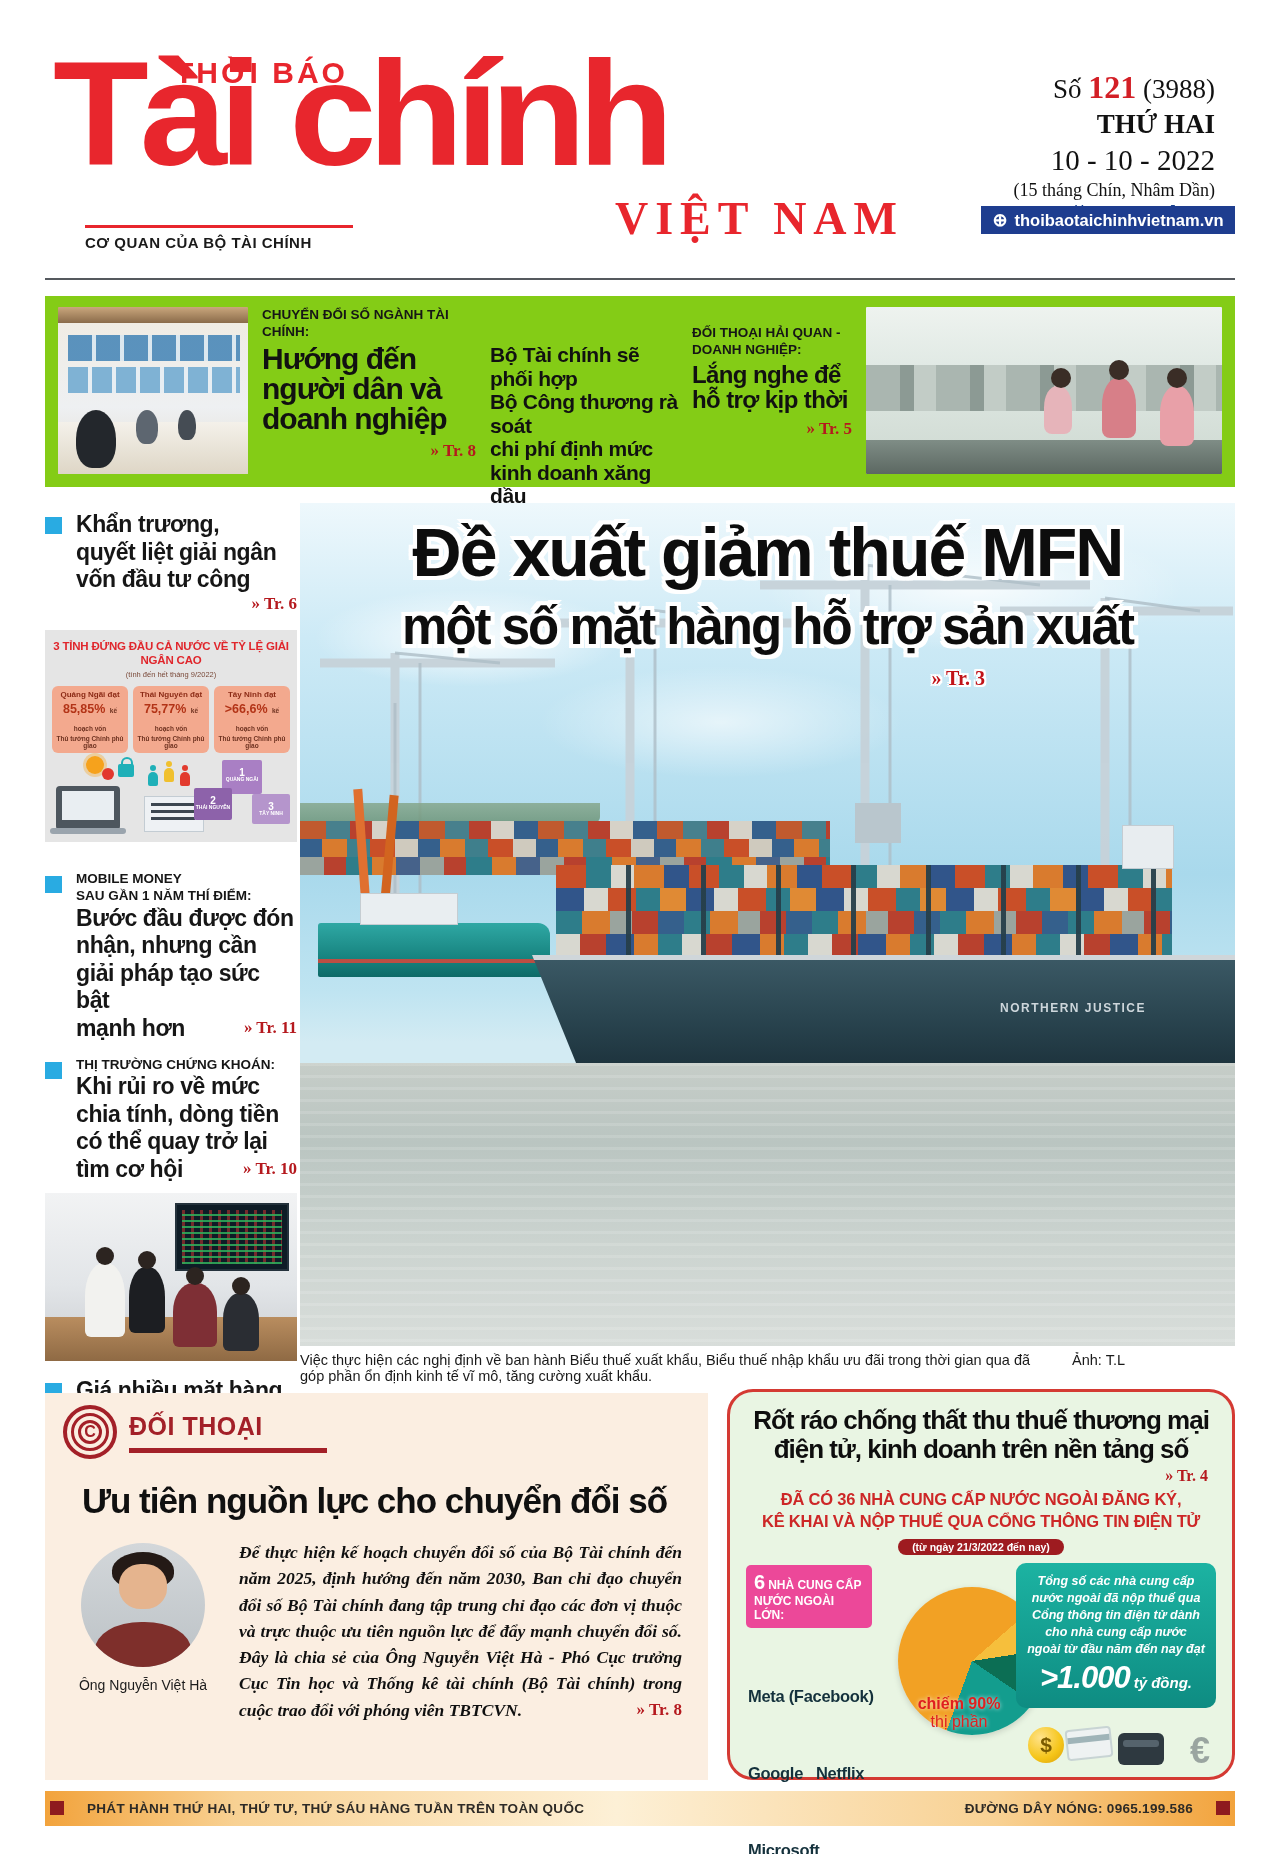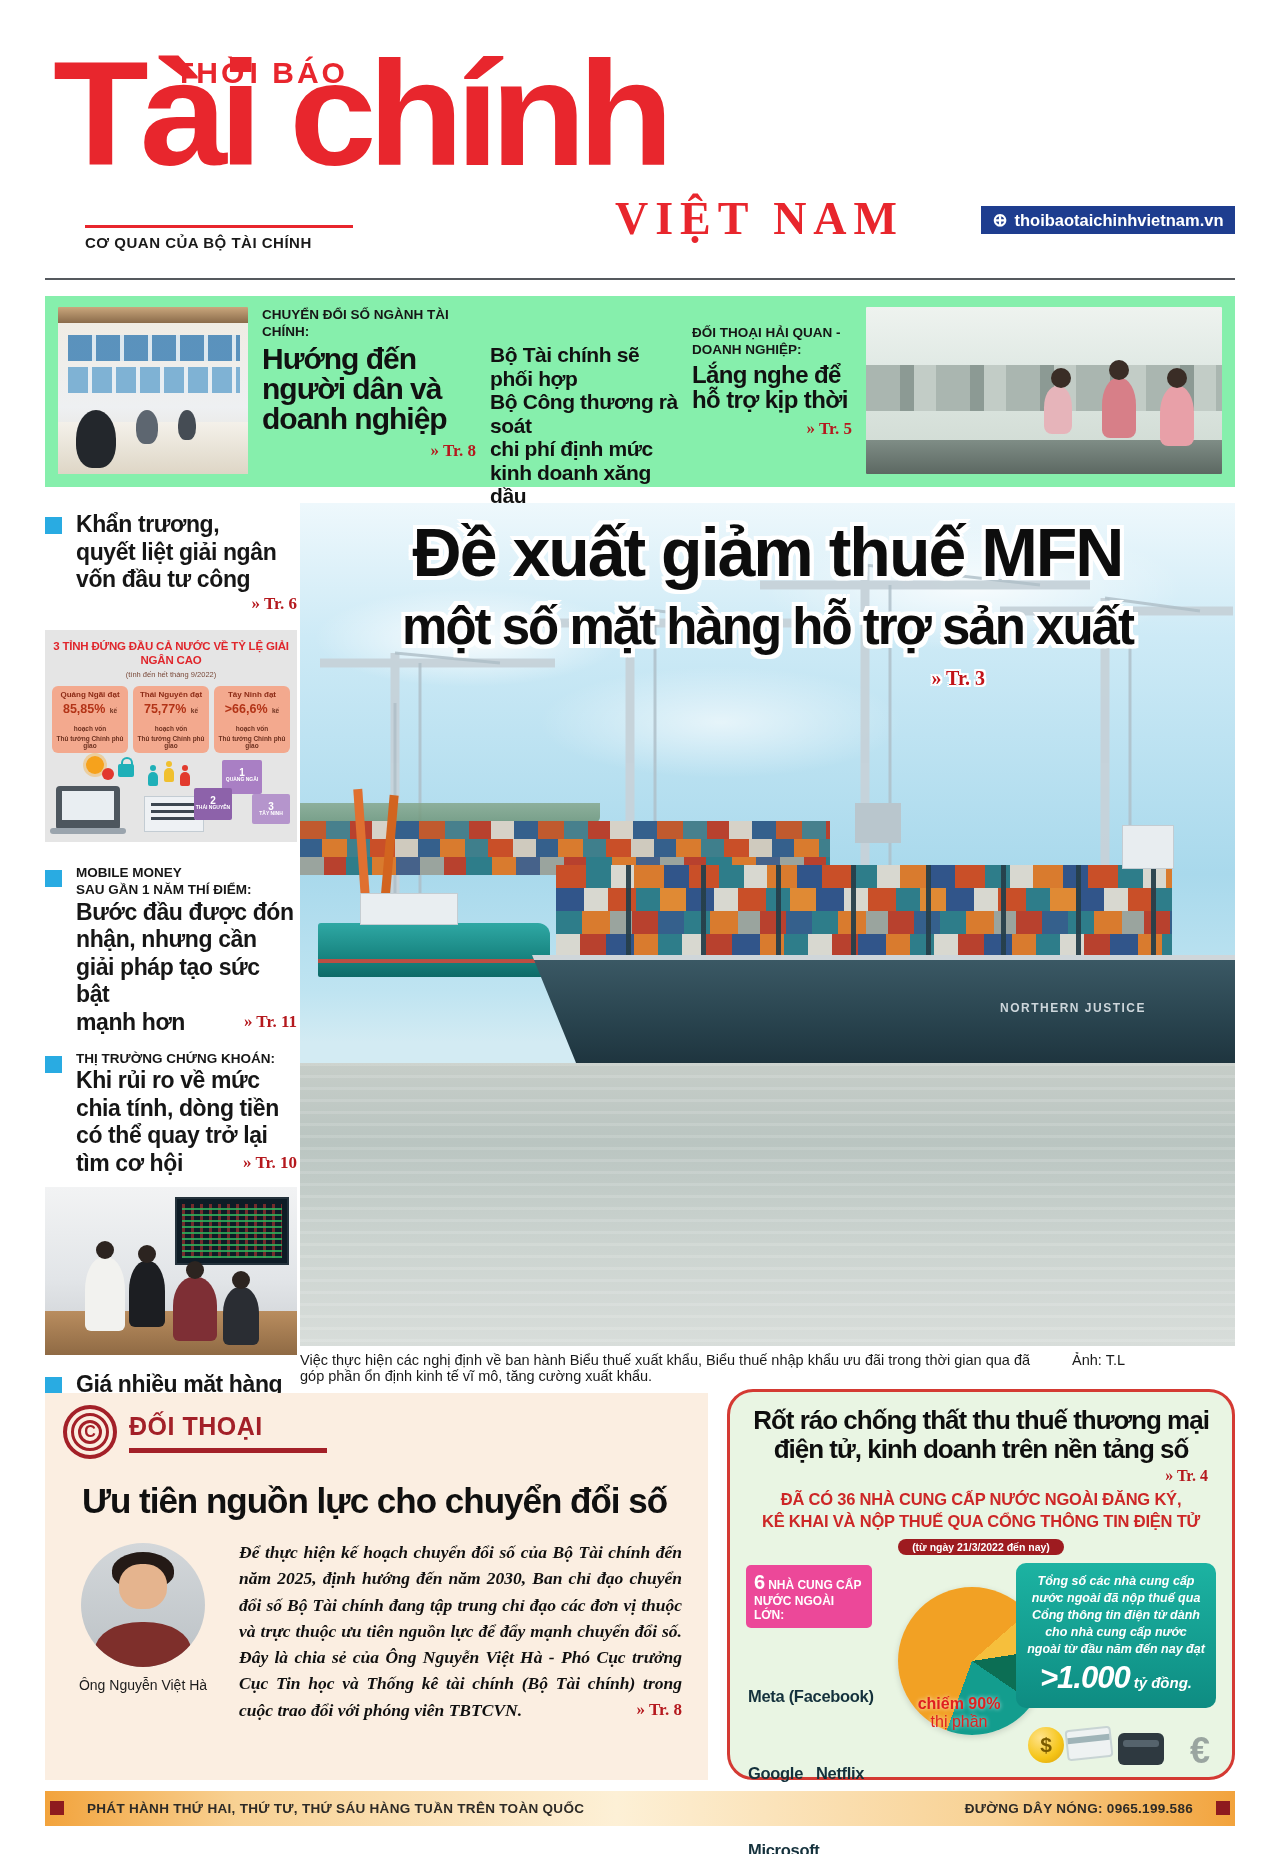--- a/index.html
+++ b/index.html
@@ -17,21 +17,21 @@
   .mh-issue .num{color:#d31f26;font-weight:bold;font-size:32px;}
   .mh-weekday{font-size:27px;font-weight:bold;margin-top:2px;}
   .mh-date{font-size:29px;margin-top:2px;}
   .mh-lunar{font-size:18px;margin-top:2px;}
   .mh-year{font-size:27px;font-weight:bold;color:#16418e;margin-top:3px;}
   .mh-site{position:absolute;right:0;top:178px;width:254px;height:28px;background:#1e3d8f;color:#fff;display:flex;align-items:center;justify-content:center;gap:7px;font-size:16.5px;font-weight:bold;font-family:"Liberation Sans",sans-serif;}
   .globe{font-size:18px;line-height:1;}
   #rule-top{position:absolute;left:45px;top:278px;width:1190px;height:2px;background:#55595e;}
 
   
-  #top-strip{position:absolute;left:45px;top:296px;width:1190px;height:191px;background:#86efac;box-sizing:border-box;padding:11px 13px;display:flex;gap:14px;align-items:flex-start;}
+  #top-strip{position:absolute;left:45px;top:296px;width:1190px;height:191px;background:#84cc16;box-sizing:border-box;padding:11px 13px;display:flex;gap:14px;align-items:flex-start;}
   .kicker{font-size:13.5px;font-weight:bold;color:#161616;line-height:1.25;white-space:pre-line;}
   .st-col1{width:214px;}
   .st-col1 .st-title{font-size:30px;font-weight:bold;line-height:1.0;letter-spacing:-1px;margin-top:3px;white-space:pre-line;}
   .st-col2{width:188px;padding-top:36px;}
   .st-col2 .st-title{font-size:21px;font-weight:bold;line-height:1.12;letter-spacing:-.4px;white-space:pre-line;}
   .st-col3{width:160px;padding-top:18px;}
   .st-col3 .st-title{font-size:24px;font-weight:bold;line-height:1.05;letter-spacing:-.6px;margin-top:3px;white-space:pre-line;}
   .pageref{font-family:"Liberation Serif",serif;font-weight:bold;color:#b5191e;font-size:17px;text-align:right;margin-top:7px;}
   
   .sp{position:relative;overflow:hidden;border-radius:1px;}
@@ -51,21 +51,21 @@
   .sp-right .w1{right:28px;bottom:28px;} .sp-right .w2{right:86px;bottom:36px;background:#d77f88;} .sp-right .w3{right:150px;bottom:40px;width:28px;height:48px;background:#e6b4ba;}
 
   
   #sidebar{position:absolute;left:45px;top:503px;width:252px;}
   .side-item{position:relative;padding-left:31px;}
   .bullet{position:absolute;left:0;top:6px;width:17px;height:17px;background:#29abe2;}
   .side-kicker{font-size:13.5px;font-weight:bold;color:#161616;line-height:1.3;white-space:pre-line;}
   .side-title{font-size:23px;font-weight:bold;line-height:1.2;letter-spacing:-.4px;color:#161616;white-space:pre-line;}
   .side-page{font-family:"Liberation Serif",serif;font-weight:bold;color:#b5191e;font-size:17px;text-align:right;}
   .side-page.inline{margin-top:-25px;}
-  .it1{margin-top:8px;} .it2{margin-top:22px;} .it3{margin-top:18px;} .it4{margin-top:16px;}
+  .it1{margin-top:8px;} .it2{margin-top:28px;} .it3{margin-top:18px;} .it4{margin-top:16px;}
 
   
   #info-box{margin-top:16px;background:#e5e5e5;padding:9px 7px 6px;box-sizing:border-box;width:252px;}
   .ib-title{color:#e0262c;font-size:11.5px;font-weight:bold;text-align:center;line-height:1.25;letter-spacing:-.2px;}
   .ib-sub{color:#7a4a3a;font-size:7.5px;text-align:center;margin-top:2px;}
   .ib-cols{display:flex;gap:5px;margin-top:7px;}
   .ib-col{flex:1;background:#f3a98e;border-radius:6px;padding:4px 3px;text-align:center;}
   .ib-prov{font-size:8px;font-weight:bold;color:#8c2b16;}
   .ib-val{font-size:12.5px;font-weight:bold;color:#b33417;}
   .ib-note{font-size:6.5px;color:#6e3220;font-weight:bold;}
@@ -189,20 +189,27 @@
 </style>
 </head>
 <body>
 
 <header id="masthead">
   <div class="mh-tagline">THỜI BÁO</div>
   <div class="mh-logo">Tài chính</div>
   <div class="mh-vietnam">VIỆT NAM</div>
   <div class="mh-rule"></div>
   <div class="mh-agency">CƠ QUAN CỦA BỘ TÀI CHÍNH</div>
+  <div class="mh-right">
+    <div class="mh-issue"><span>Số </span><span class="num">121</span><span> (3988)</span></div>
+    <div class="mh-weekday">THỨ HAI</div>
+    <div class="mh-date">10 - 10 - 2022</div>
+    <div class="mh-lunar">(15 tháng Chín, Nhâm Dần)</div>
+    <div class="mh-year">NĂM THỨ 30</div>
+  </div>
   <div class="mh-site">
     <span class="globe">⊕</span>
     <span>thoibaotaichinhvietnam.vn</span>
   </div>
 </header>
 <div id="rule-top"></div>
 
 <section id="top-strip">
   <div class="sp sp-left">
     <div class="monrow m1"></div>

